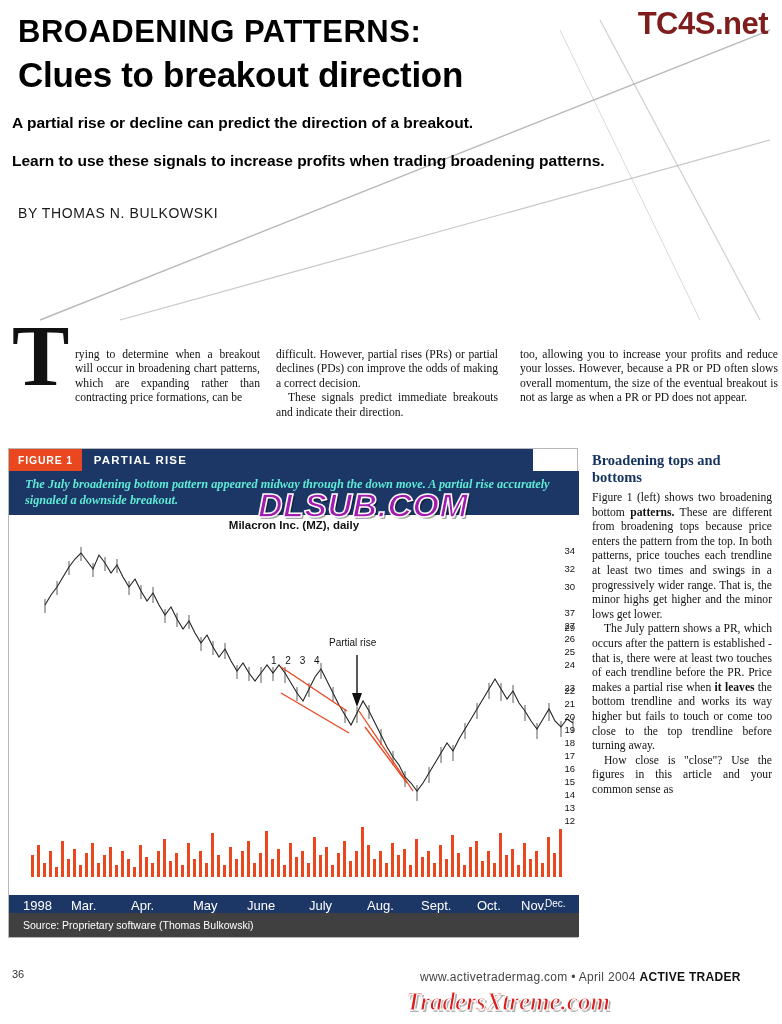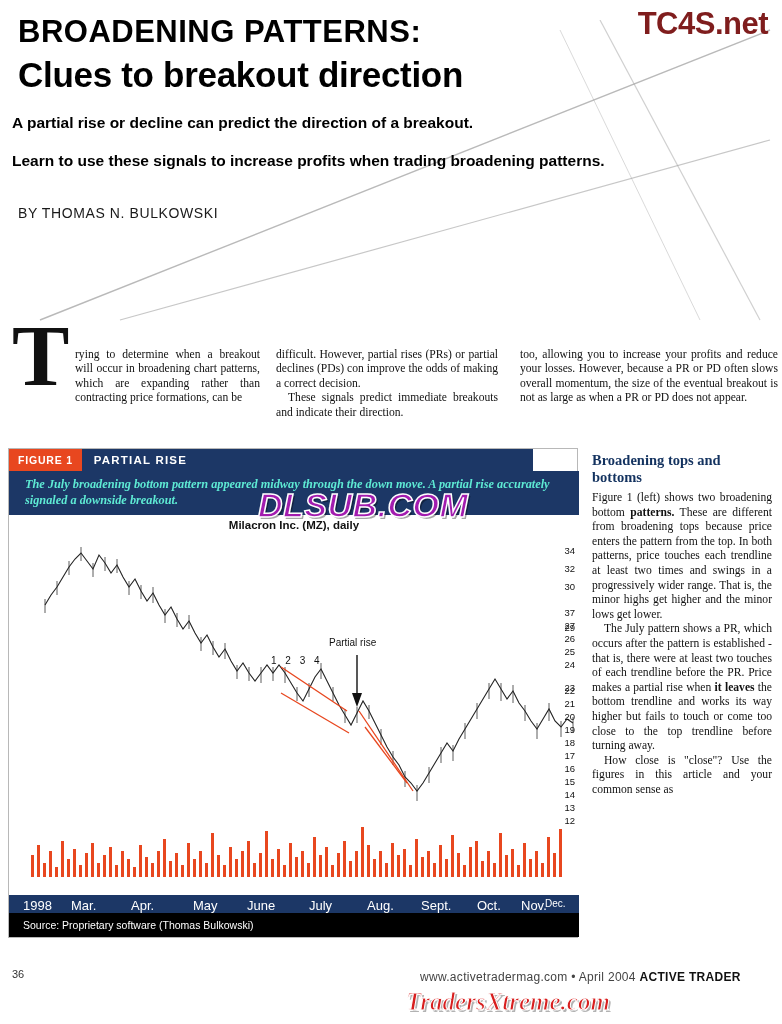--- a/index.html
+++ b/index.html
@@ -169,21 +169,21 @@
     left: 0; top: 4px; width: 570px;
     text-align: center;
     font-family: "Liberation Sans", sans-serif;
     font-weight: bold;
     font-size: 11.5px;
     color: #111;
   }
   .fig-source {
     position: absolute;
     left: 0; bottom: 0; width: 570px; height: 24px;
-    background: #000000;
+    background: #404040;
     color: #fff;
     font-family: "Liberation Sans", sans-serif;
     font-size: 10.5px;
     padding: 6px 0 0 14px;
   }
   .axis-label {
     position: absolute;
     font-family: "Liberation Sans", sans-serif;
     font-size: 9.5px;
     color: #111;

